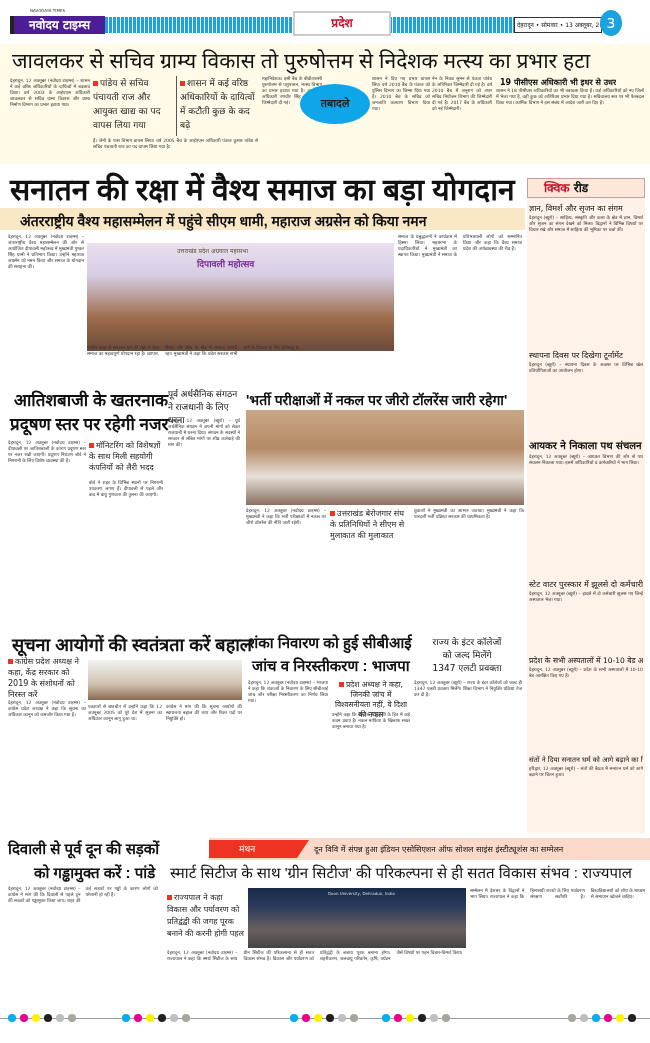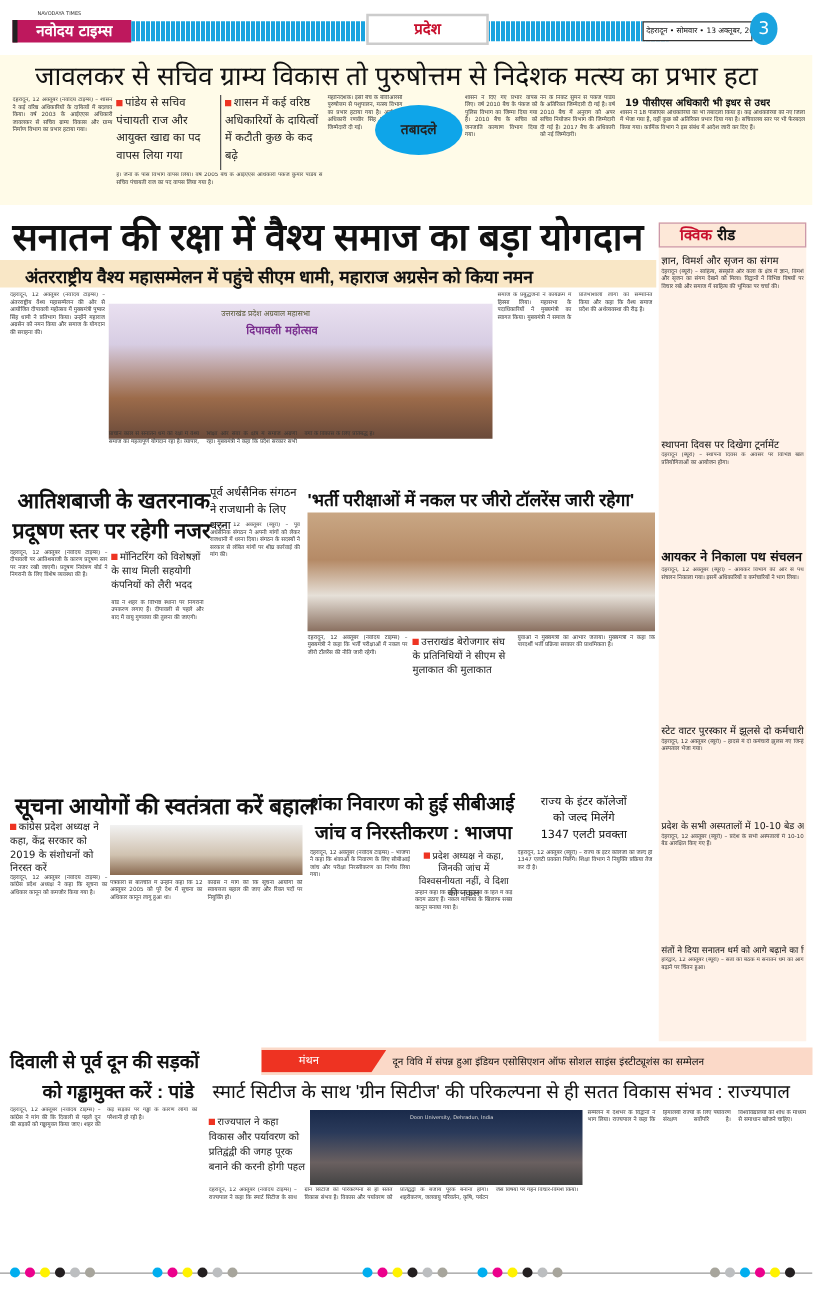--- a/index.html
+++ b/index.html
@@ -1,20 +1,20 @@
 <!DOCTYPE html>
 <html><head>
 <meta charset="utf-8">
 <style>
 *{box-sizing:border-box;margin:0;padding:0}
 body{width:650px;height:1043px;background:#fff;font-family:"DejaVu Sans",sans-serif;color:#111;position:relative;overflow:hidden}
 .abs{position:absolute}
 .hdr{left:0;top:0;width:650px;height:40px}
 .logo-top{left:30px;top:8px;font-size:4px;color:#333}
-.logo{left:10px;top:16px;width:95px;height:18px;background:#be185d;color:#fff;font-weight:bold;font-size:12px;line-height:18px;text-align:center;border-left:4px solid #222}
+.logo{left:10px;top:16px;width:95px;height:18px;background:#4c1d95;color:#fff;font-weight:bold;font-size:12px;line-height:18px;text-align:center;border-left:4px solid #222}
 .stripe{left:105px;top:17px;width:430px;height:16px;background:repeating-linear-gradient(90deg,#1aa3df 0 3px,#fff 3px 4px)}
 .section-box{left:293px;top:11px;width:98px;height:25px;background:#fff;border:2px solid #ccc;color:#c8102e;font-weight:bold;font-size:12px;text-align:center;line-height:21px}
 .dateline{left:514px;top:17px;width:88px;height:16px;background:#fff;border:1px solid #333;font-size:6px;line-height:14px;padding-left:2px;white-space:nowrap}
 .pageno{left:600px;top:10px;width:22px;height:26px;border-radius:50%;background:#1aa3df;color:#fff;font-size:14px;line-height:26px;text-align:center}
 .topband{left:0;top:44px;width:650px;height:120px;background:#fffbe8}
 .h1{font-family:"Liberation Sans",sans-serif;color:#111;white-space:nowrap}
 .body-txt{font-size:4.5px;line-height:6px;color:#333;text-align:justify;overflow:hidden}
 .rule{background:#555}
 .red-sq{display:inline-block;width:5px;height:5px;background:#e32;margin-right:2px;vertical-align:middle}
 .highlight{font-size:9px;line-height:14px;color:#222}
@@ -33,21 +33,21 @@
 <div class="abs hdr">
   <div class="abs logo-top">NAVODAYA TIMES</div>
   <div class="abs logo">नवोदय टाइम्स</div>
   <div class="abs stripe"></div>
   <div class="abs section-box">प्रदेश</div>
   <div class="abs dateline">देहरादून • सोमवार • 13 अक्तूबर, 2025</div>
   <div class="abs pageno">3</div>
 </div>
 
 <div class="abs topband">
-  <div class="abs h1" style="left:28px;top:2px;font-size:21px;">जावलकर से सचिव ग्राम्य विकास तो पुरुषोत्तम से निदेशक मत्स्य का प्रभार हटा</div>
+  <div class="abs h1" style="left:12px;top:2px;font-size:21px;">जावलकर से सचिव ग्राम्य विकास तो पुरुषोत्तम से निदेशक मत्स्य का प्रभार हटा</div>
   <div class="abs body-txt" style="left:10px;top:34px;width:80px;height:84px;"><span>देहरादून, 12 अक्तूबर (नवोदय टाइम्स)</span> – शासन ने कई वरिष्ठ अधिकारियों के दायित्वों में बदलाव किया। वर्ष 2003 के आईएएस अधिकारी जावलकर से सचिव ग्राम्य विकास और ग्राम्य निर्माण विभाग का प्रभार हटाया गया।</div>
   <div class="abs highlight" style="left:93px;top:32px;width:80px;"><span class="red-sq"></span><span>पांडेय से सचिव पंचायती राज और आयुक्त खाद्य का पद वापस लिया गया</span></div>
   <div class="abs rule" style="left:176px;top:32px;width:1px;height:60px;"></div>
   <div class="abs highlight" style="left:180px;top:32px;width:80px;"><span class="red-sq"></span><span>शासन में कई वरिष्ठ अधिकारियों के दायित्वों में कटौती कुछ के कद बढ़े</span></div>
   <div class="abs body-txt" style="left:93px;top:94px;width:165px;height:24px;">है। जेनी के पास विभाग वापस लिया। वर्ष 2005 बैच के आईएएस अधिकारी पंकज कुमार पांडेय से सचिव पंचायती राज का पद वापस लिया गया है।</div>
   <div class="abs body-txt" style="left:262px;top:32px;width:60px;height:86px;">महानिदेशक। इसी बैच के बीवीआरसी पुरुषोत्तम से पशुपालन, मत्स्य विभाग का प्रभार हटाया गया है। आईएएस अधिकारी रणवीर सिंह चौहान को जिम्मेदारी दी गई।</div>
   <div class="abs" style="left:300px;top:40px;width:70px;height:40px;border-radius:50%;background:#0ea5e9;color:#222;font-weight:bold;font-size:11px;line-height:40px;text-align:center;"><span>तबादले</span></div>
   <div class="abs body-txt" style="left:372px;top:32px;width:58px;height:86px;">शासन ने दिए गए प्रभार वापस लिए। वर्ष 2010 बैच के पंकज को पुलिस विभाग का जिम्मा दिया गया है। 2010 बैच के सचिव को जनजाति कल्याण विभाग दिया गया।</div>
   <div class="abs body-txt" style="left:432px;top:32px;width:60px;height:86px;">नेन के निकट सुमन से पंकज पांडेय के अतिरिक्त जिम्मेदारी दी गई है। वर्ष 2010 बैच में अनुराग को अपर सचिव नियोजन विभाग की जिम्मेदारी दी गई है। 2017 बैच के अधिकारी को नई जिम्मेदारी।</div>
   <div class="abs sub-h" style="left:500px;top:32px;font-size:8px;">19 पीसीएस अधिकारी भी इधर से उधर</div>

